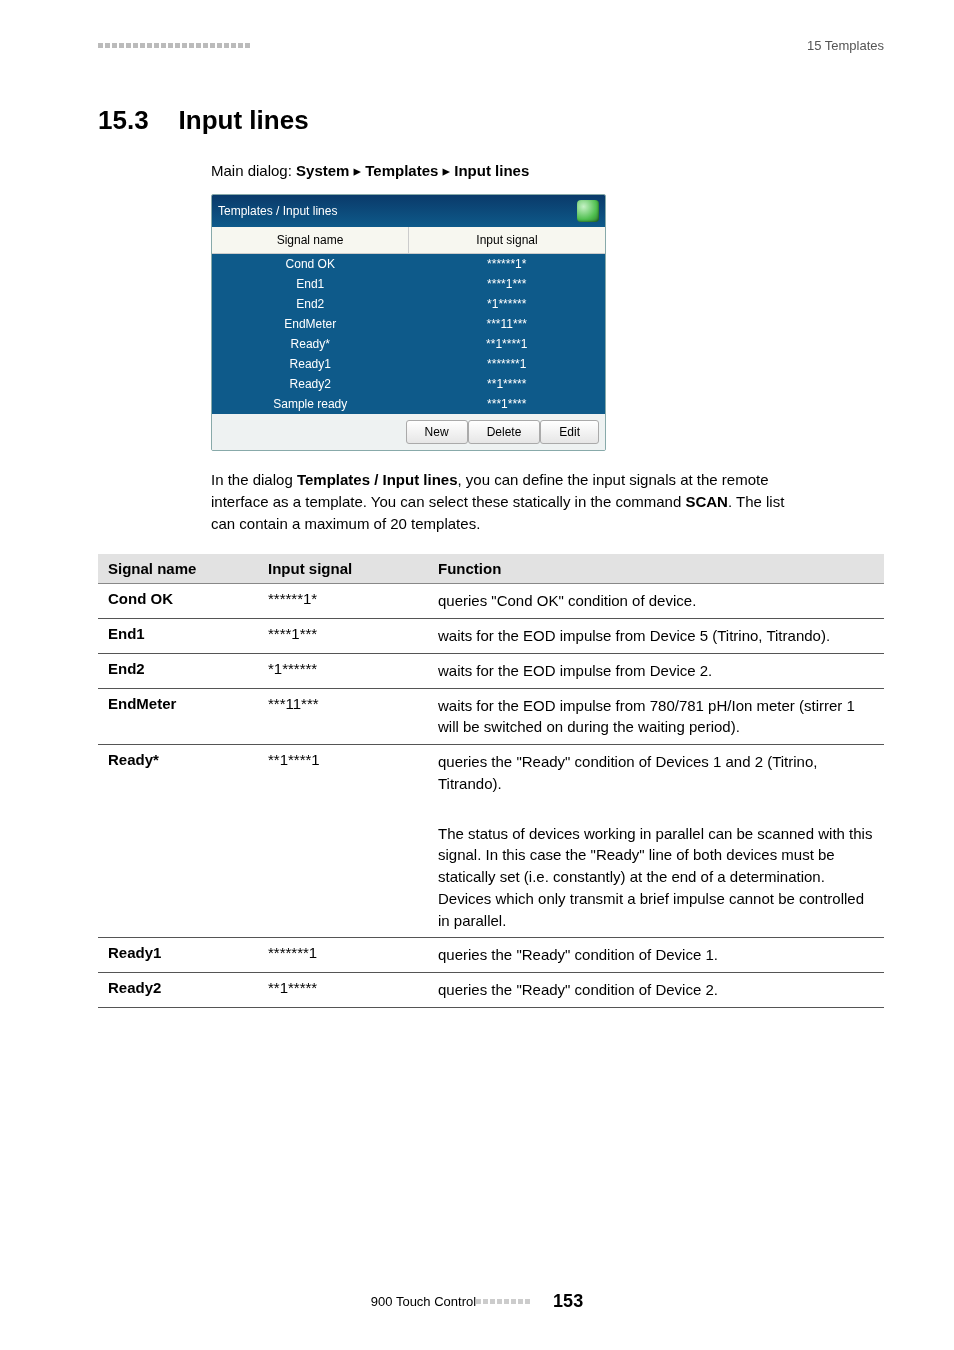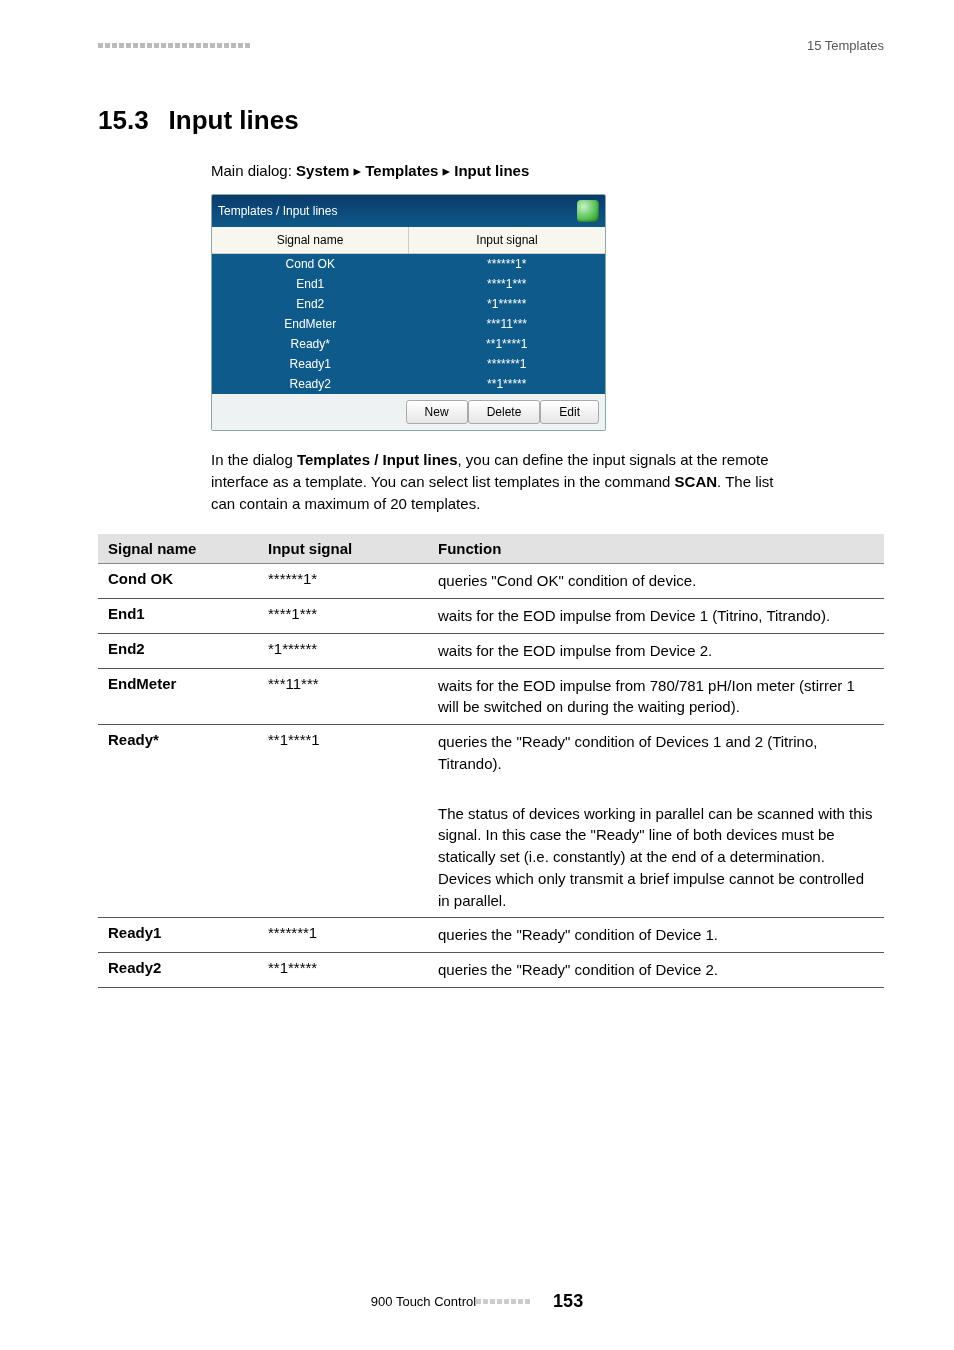--- a/index.html
+++ b/index.html
@@ -1,21 +1,21 @@
 <!DOCTYPE html>
 <html><head>
 <meta charset="utf-8">
 <style>
   * { box-sizing: border-box; margin: 0; padding: 0; }
   html, body { width: 954px; height: 1350px; background: #fff; font-family: Arial, Helvetica, sans-serif; color: #000; }
   .page { padding: 38px 70px 0 98px; position: relative; height: 100%; }
   .top-bar { display: flex; justify-content: space-between; align-items: center; font-size: 13px; color: #555; margin-bottom: 52px; }
   .dots-row { display: flex; gap: 2px; }
   .dots-row .sq { width: 5px; height: 5px; background: #bbb; display: inline-block; }
-  .section-heading { display: flex; gap: 20px; align-items: baseline; margin-bottom: 26px; }
+  .section-heading { display: flex; gap: 30px; align-items: baseline; margin-bottom: 26px; }
   .section-heading .num { font-size: 26px; font-weight: 700; }
   .section-heading .title { font-size: 26px; font-weight: 700; }
   .body-col { margin-left: 113px; width: 580px; }
   .breadcrumb { font-size: 15px; margin-bottom: 14px; }
 
   
   .dialog { width: 395px; border: 1px solid #8aa; background: #fff; font-size: 12px; margin-bottom: 18px; border-radius: 2px; overflow: hidden; }
   .dlg-titlebar { background: linear-gradient(#0a3a6a,#0e5a8a); color: #fff; display:flex; align-items:center; justify-content:space-between; padding: 5px 6px; font-size: 12px; }
   .dlg-titlebar .home { width: 22px; height: 22px; background: radial-gradient(circle at 30% 30%, #c6f2c6, #4fbf4f 60%, #2a7a2a); border-radius: 4px; box-shadow: inset -1px -1px 2px rgba(0,0,0,.3); }
   .dlg-head-row { display: flex; }
@@ -120,31 +120,35 @@
             <div>**1****1</div>
           </div>
         <div class="dlg-row">
             <div>Ready1</div>
             <div>*******1</div>
           </div>
         <div class="dlg-row">
             <div>Ready2</div>
             <div>**1*****</div>
           </div>
+        <div class="dlg-row">
+            <div>Sample ready</div>
+            <div>***1****</div>
+          </div>
       </div>
       <div class="dlg-btnbar">
         <span class="spacer"></span>
         <span class="dlg-btn">New</span>
         <span class="dlg-btn">Delete</span>
         <span class="dlg-btn">Edit</span>
       </div>
     </div>
 
     <div class="paragraph">
-      <span>In the dialog </span><span class="bold">Templates / Input lines</span><span>, you can define the input signals at the remote interface as a template. You can select list templates in the command </span><span class="bold">SCAN</span><span>. The list can contain a maximum of 20 templates.</span>
+      <span>In the dialog </span><span class="bold">Templates / Input lines</span><span>, you can define the input signals at the remote interface as a template. You can select these statically in the command </span><span class="bold">SCAN</span><span>. The list can contain a maximum of 20 templates.</span>
     </div>
   </div>
 
 
   <table class="data">
     <thead>
       <tr>
         <th>Signal name</th>
         <th>Input signal</th>
         <th>Function</th>
@@ -155,21 +159,21 @@
         <td>Cond OK</td>
         <td>******1*</td>
         <td>
             <div class="func-block">queries "Cond OK" condition of device.</div>
           </td>
       </tr>
       <tr>
         <td>End1</td>
         <td>****1***</td>
         <td>
-            <div class="func-block">waits for the EOD impulse from Device 1 (Titrino, Titrando).</div>
+            <div class="func-block">waits for the EOD impulse from Device 5 (Titrino, Titrando).</div>
           </td>
       </tr>
       <tr>
         <td>End2</td>
         <td>*1******</td>
         <td>
             <div class="func-block">waits for the EOD impulse from Device 2.</div>
           </td>
       </tr>
       <tr>

